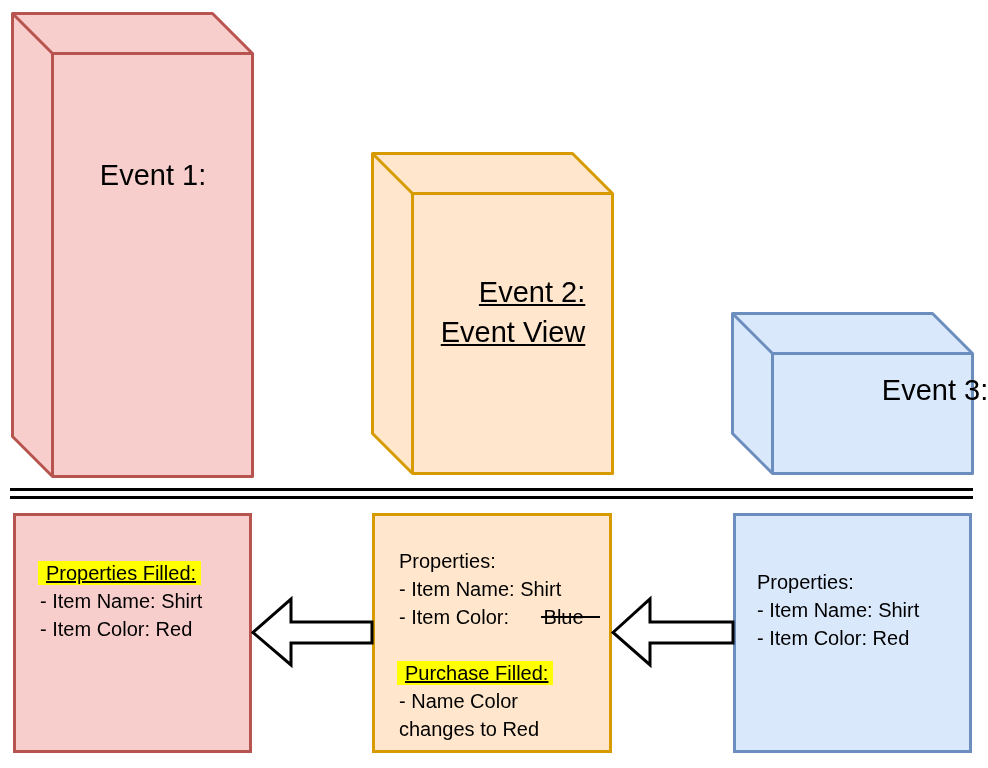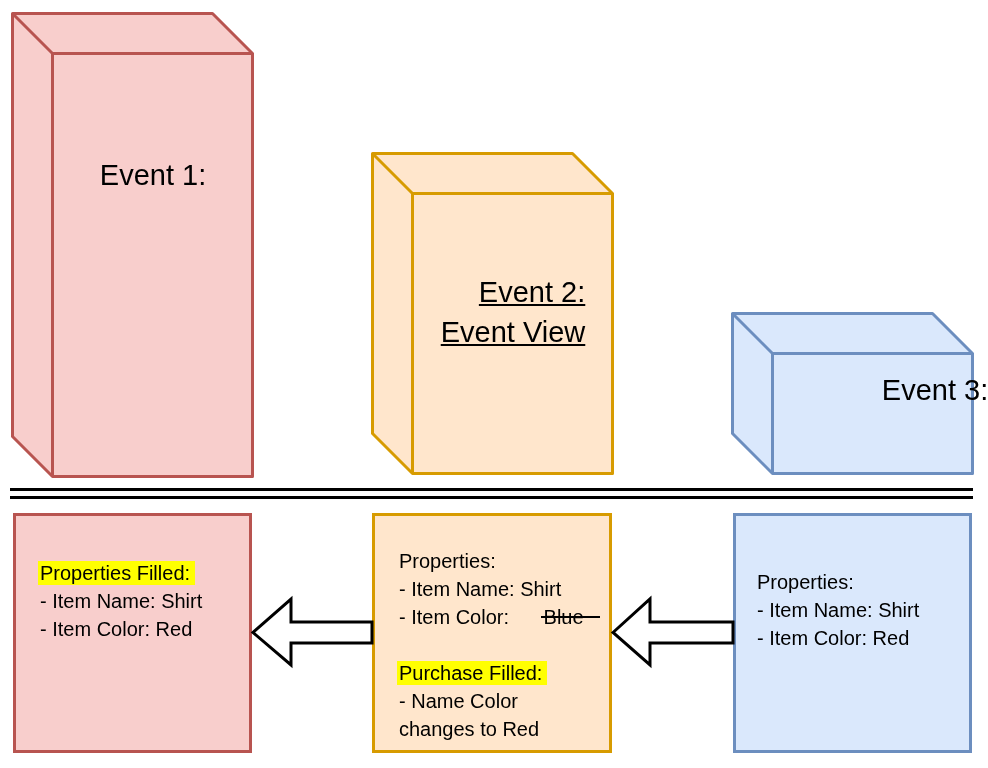--- a/index.html
+++ b/index.html
@@ -40,22 +40,23 @@
   }
   .prop-text {
     font-size: 20px;
     line-height: 28px;
     color: #000;
     white-space: nowrap;
   }
   .prop-line { min-height: 28px; }
   .highlight {
     background: var(--highlight, #FFFF00);
-    padding: 1px 5px 1px 2px;
+    padding: 1px 5px 1px 8px;
     margin-left: -2px;
+    text-decoration: underline;
   }
   .strike { position: relative; margin-left: 29px; }
   .strike::after {
     content: "";
     position: absolute;
     left: -3px;
     right: -16px;
     top: 50%;
     margin-top: -1px;
     border-top: 2.5px solid #000;

